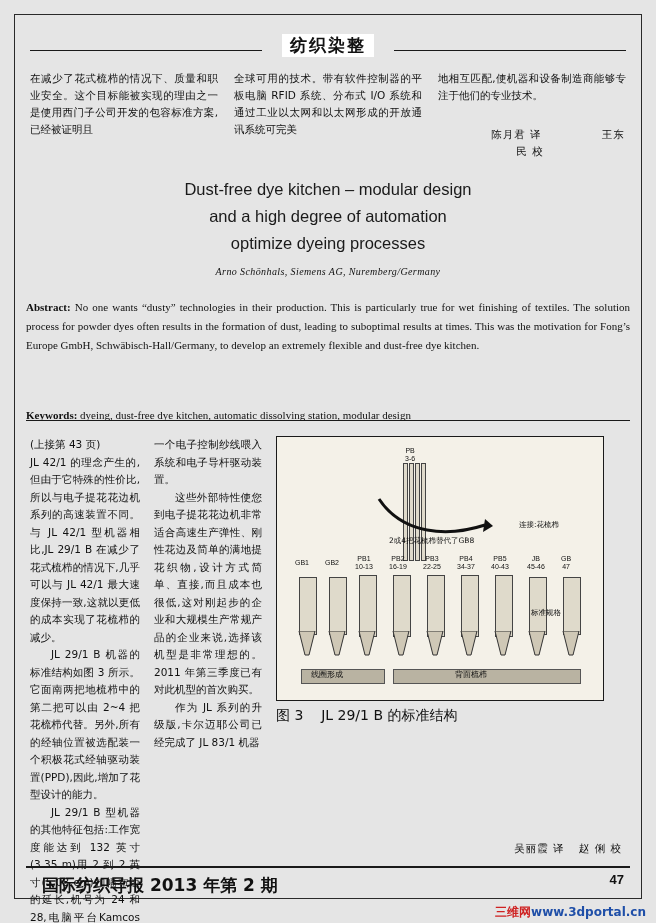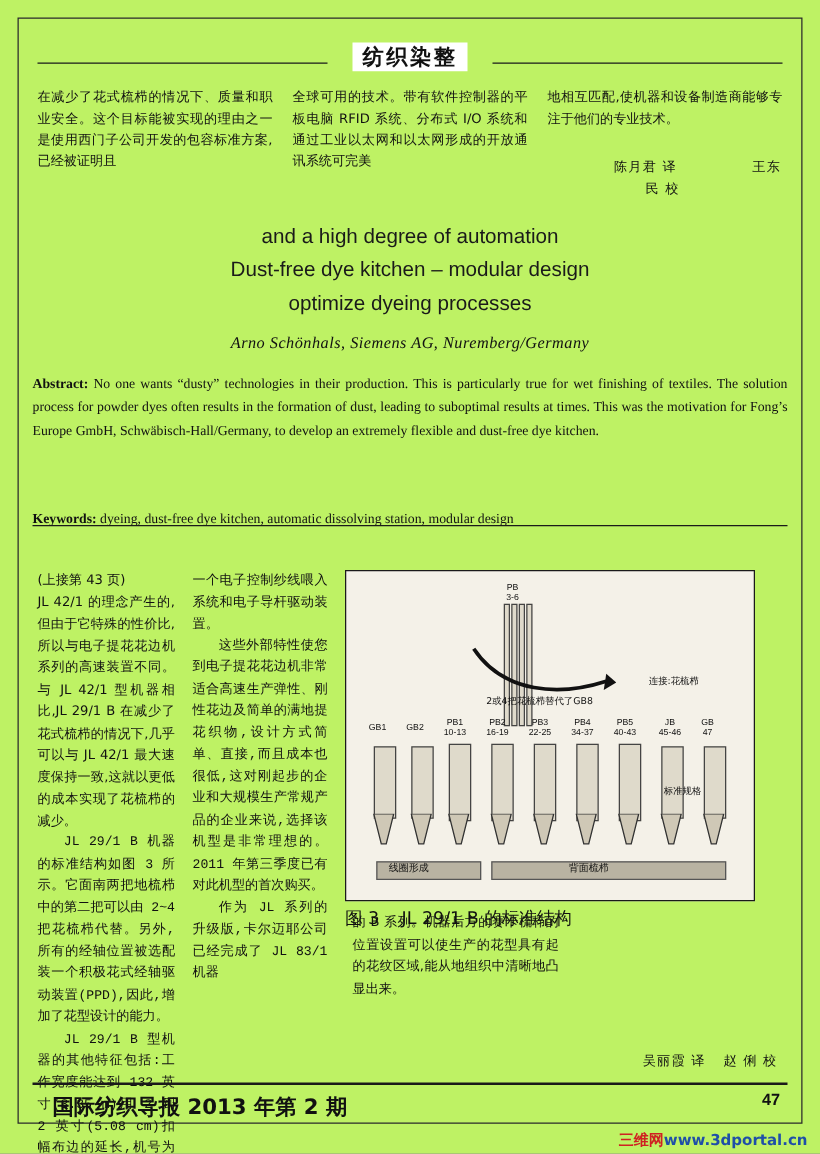--- a/index.html
+++ b/index.html
@@ -4,21 +4,21 @@
 <style>
   html, body {
     margin: 0;
     padding: 0;
     background: #8a8a8a;
   }
   .page {
     position: relative;
     width: 656px;
     height: 923px;
-    background: #bef264;
+    background: #e5e5e5;
     overflow: hidden;
     font-family: "Liberation Serif", serif;
     color: #111;
   }
   
   .page-frame {
     position: absolute;
     left: 14px;
     top: 14px;
     width: 628px;
@@ -95,21 +95,21 @@
     color: #1a1a1a;
   }
   .en-author {
     position: absolute;
     left: 78px;
     top: 266px;
     width: 500px;
     text-align: center;
     font-family: "Liberation Serif", serif;
     font-style: italic;
-    font-size: 13px;
+    font-size: 10px;
     letter-spacing: 0.4px;
   }
 
   .abstract-block {
     position: absolute;
     left: 26px;
     top: 298px;
     width: 604px;
     font-family: "Liberation Serif", serif;
     font-size: 11px;
@@ -143,28 +143,27 @@
     position: absolute;
     left: 30px;
     top: 436px;
     width: 596px;
     height: 400px;
     display: flex;
     gap: 14px;
     font-family: "DejaVu Sans", sans-serif;
     font-size: 10.5px;
     line-height: 17.5px;
-    margin-top: 20px;
   }
   .body-cols .col { width: 100px; }
   .body-cols .col.c1 { width: 110px; }
   .body-cols .col.c2 { width: 108px; }
   .body-cols .col.c3 { width: 330px; }
   .body-cols p { margin: 0; text-align: justify; }
-  .indent { text-indent: 2em; font-family: Liberation Mono, monospace; }
+  .indent { text-indent: 2em; }
 
   
   .figure {
     position: relative;
     width: 328px;
     height: 265px;
     border: 1px solid #1a1a1a;
     background: #f4f1e8;
     box-sizing: border-box;
   }
@@ -282,22 +281,22 @@
     <div class="col">
       <p>地相互匹配,使机器和设备制造商能够专注于他们的专业技术。</p>
       <div class="byline-top">
         <span>陈月君  译</span>
         <span>王东民  校</span>
       </div>
     </div>
   </div>
 
   <div class="en-title">
+    <div>Dust-free dye kitchen – modular design</div>
     <div>and a high degree of automation</div>
-    <div>Dust-free dye kitchen – modular design</div>
     <div>optimize dyeing processes</div>
   </div>
   <div class="en-author">Arno Schönhals, Siemens AG, Nuremberg/Germany</div>
 
   <div class="abstract-block">
     <span class="lbl">Abstract:</span>
     <span>No one wants “dusty” technologies in their production. This is particularly true for wet finishing of textiles. The solution process for powder dyes often results in the formation of dust, leading to suboptimal results at times. This was the motivation for Fong’s Europe GmbH, Schwäbisch-Hall/Germany, to develop an extremely flexible and dust-free dye kitchen.</span>
   </div>
 
   <div class="keywords-block">
@@ -381,26 +380,20 @@
       </div>
 
       <div class="fig-cap">
         <span>图 3</span>
         &nbsp;&nbsp;
         <span>JL 29/1 B 的标准结构</span>
       </div>
     </div>
   </div>
 
-  <div class="under-fig">
-    <div class="col">
-      <p>的 B 系列。机器后方的赛卡梳栉的位置设置可以使生产的花型具有起的花纹区域,能从地组织中清晰地凸显出来。</p>
-    </div>
-    <div class="col"></div>
-  </div>
 
   <div class="byline-bottom">
     <span>吴丽霞  译</span>
     <span>赵  俐  校</span>
   </div>
 
   <div class="footer-rule"></div>
   <div class="footer-left">国际纺织导报 2013 年第 2 期</div>
   <div class="footer-right">47</div>
 

